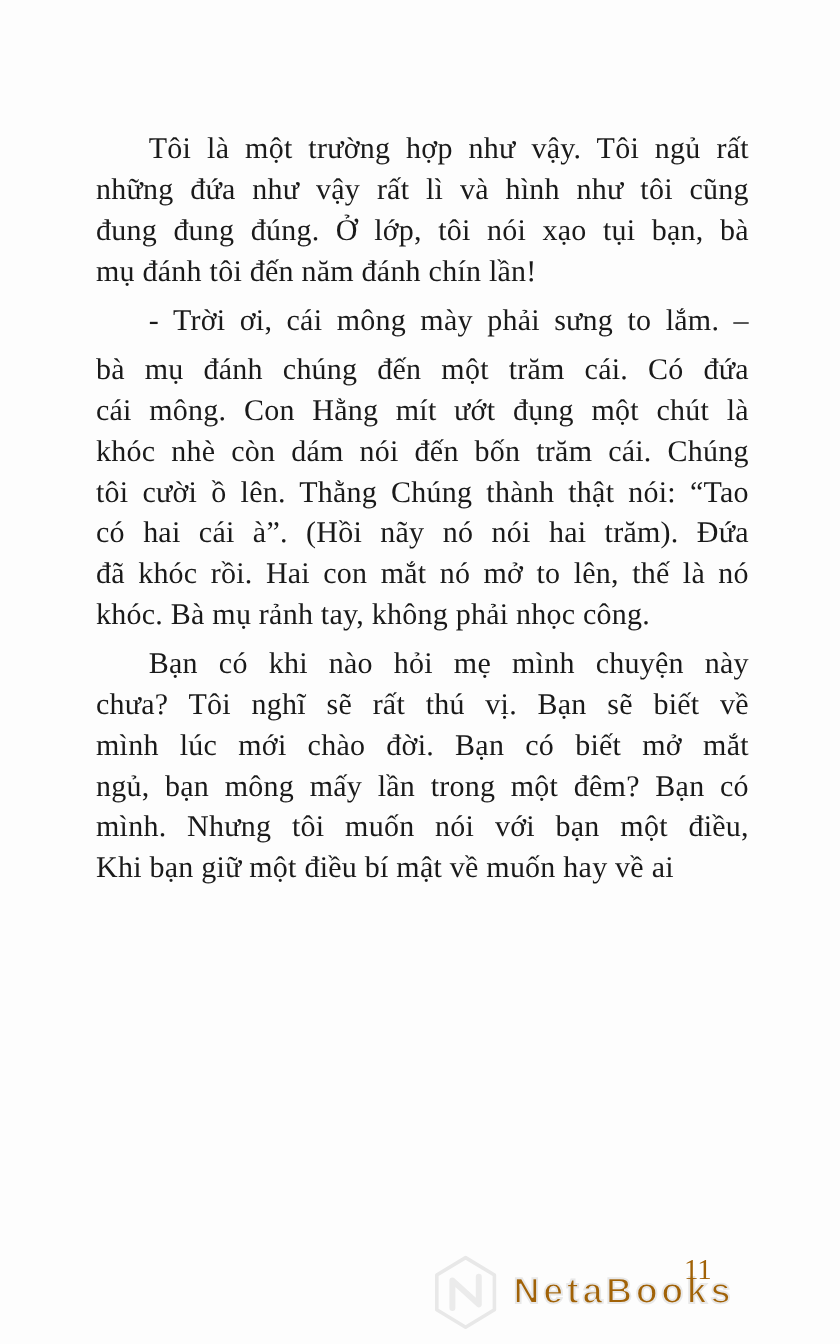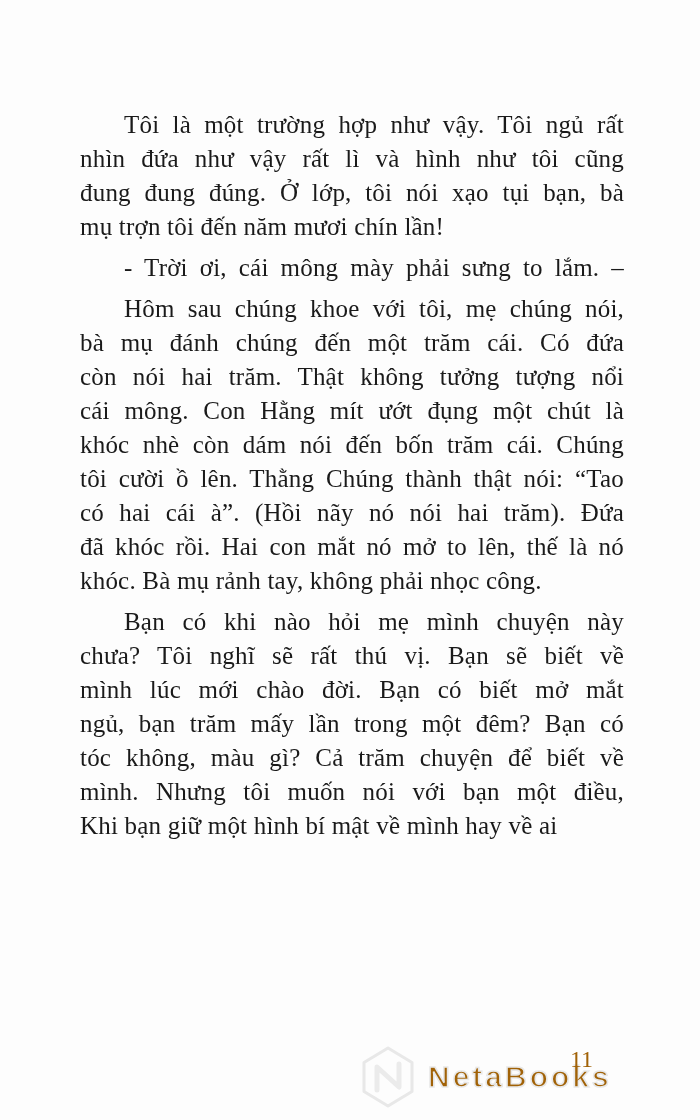--- a/index.html
+++ b/index.html
@@ -82,46 +82,43 @@
   }
 </style>
 </head>
 <body>
 
 <div class="page">
 
   <main class="text-block">
       <div class="para">
         <div class="line first">Tôi là một trường hợp như vậy. Tôi ngủ rất</div>
-        <div class="line">nhìn đứa như vậy rất lì và hình như tôi cũng</div>
+        <div class="line">những đứa như vậy rất lì và hình như tôi cũng</div>
         <div class="line">đung đung đúng. Ở lớp, tôi nói xạo tụi bạn, bà</div>
-        <div class="line last">mụ trợn tôi đến năm mươi chín lần!</div>
+        <div class="line last">mụ đánh tôi đến năm đánh chín lần!</div>
       </div>
       <div class="para">
         <div class="line first">- Trời ơi, cái mông mày phải sưng to lắm. –</div>
       </div>
       <div class="para">
-        <div class="line first">Hôm sau chúng khoe với tôi, mẹ chúng nói,</div>
         <div class="line">bà mụ đánh chúng đến một trăm cái. Có đứa</div>
-        <div class="line">còn nói hai trăm. Thật không tưởng tượng nổi</div>
         <div class="line">cái mông. Con Hằng mít ướt đụng một chút là</div>
         <div class="line">khóc nhè còn dám nói đến bốn trăm cái. Chúng</div>
         <div class="line">tôi cười ồ lên. Thằng Chúng thành thật nói: “Tao</div>
         <div class="line">có hai cái à”. (Hồi nãy nó nói hai trăm). Đứa</div>
         <div class="line">đã khóc rồi. Hai con mắt nó mở to lên, thế là nó</div>
         <div class="line last">khóc. Bà mụ rảnh tay, không phải nhọc công.</div>
       </div>
       <div class="para">
         <div class="line first">Bạn có khi nào hỏi mẹ mình chuyện này</div>
         <div class="line">chưa? Tôi nghĩ sẽ rất thú vị. Bạn sẽ biết về</div>
         <div class="line">mình lúc mới chào đời. Bạn có biết mở mắt</div>
-        <div class="line">ngủ, bạn trăm mấy lần trong một đêm? Bạn có</div>
-        <div class="line">tóc không, màu gì? Cả trăm chuyện để biết về</div>
+        <div class="line">ngủ, bạn mông mấy lần trong một đêm? Bạn có</div>
         <div class="line">mình. Nhưng tôi muốn nói với bạn một điều,</div>
-        <div class="line last">Khi bạn giữ một hình bí mật về mình hay về ai</div>
+        <div class="line last">Khi bạn giữ một điều bí mật về muốn hay về ai</div>
       </div>
     </main>
 
   <div class="footer">
 
     <div class="watermark">
       <svg class="wm-logo" width="56" height="62" viewBox="0 0 56 62" aria-hidden="true">
         <polygon points="28,2 52,16.5 52,45.5 28,60 4,45.5 4,16.5" fill="none" stroke="#e8e8e8" stroke-width="3" stroke-linejoin="round"></polygon>
         <path d="M17 44 V21 L39 41 V18" fill="none" stroke="#ebebeb" stroke-width="5" stroke-linecap="round" stroke-linejoin="round"></path>
       </svg>

